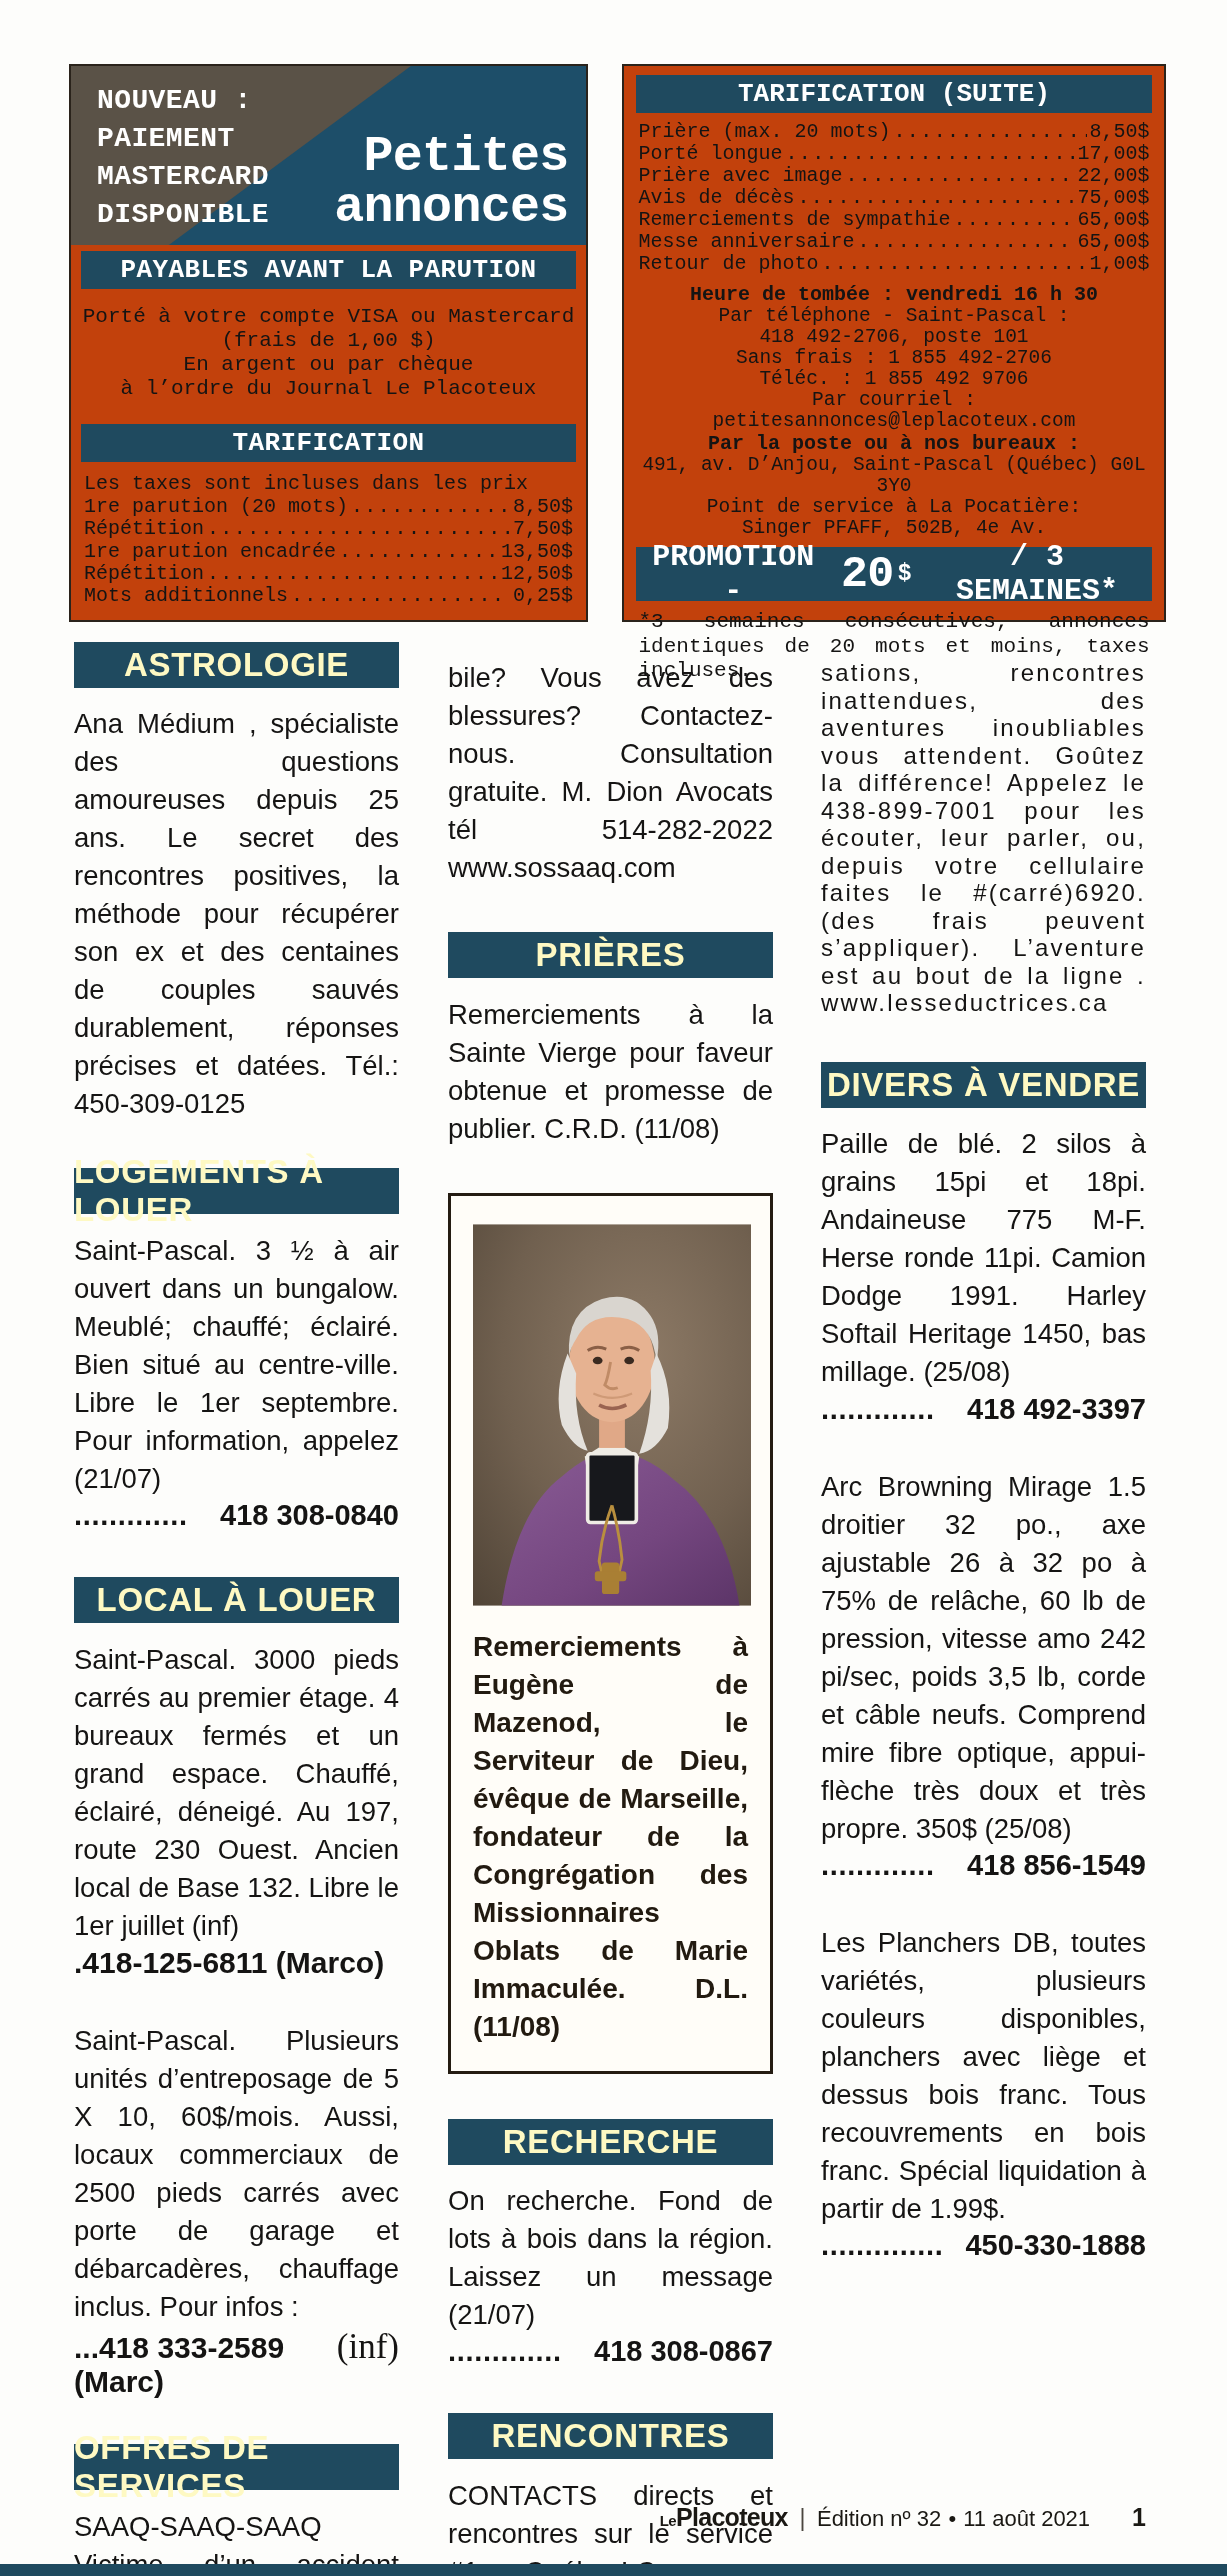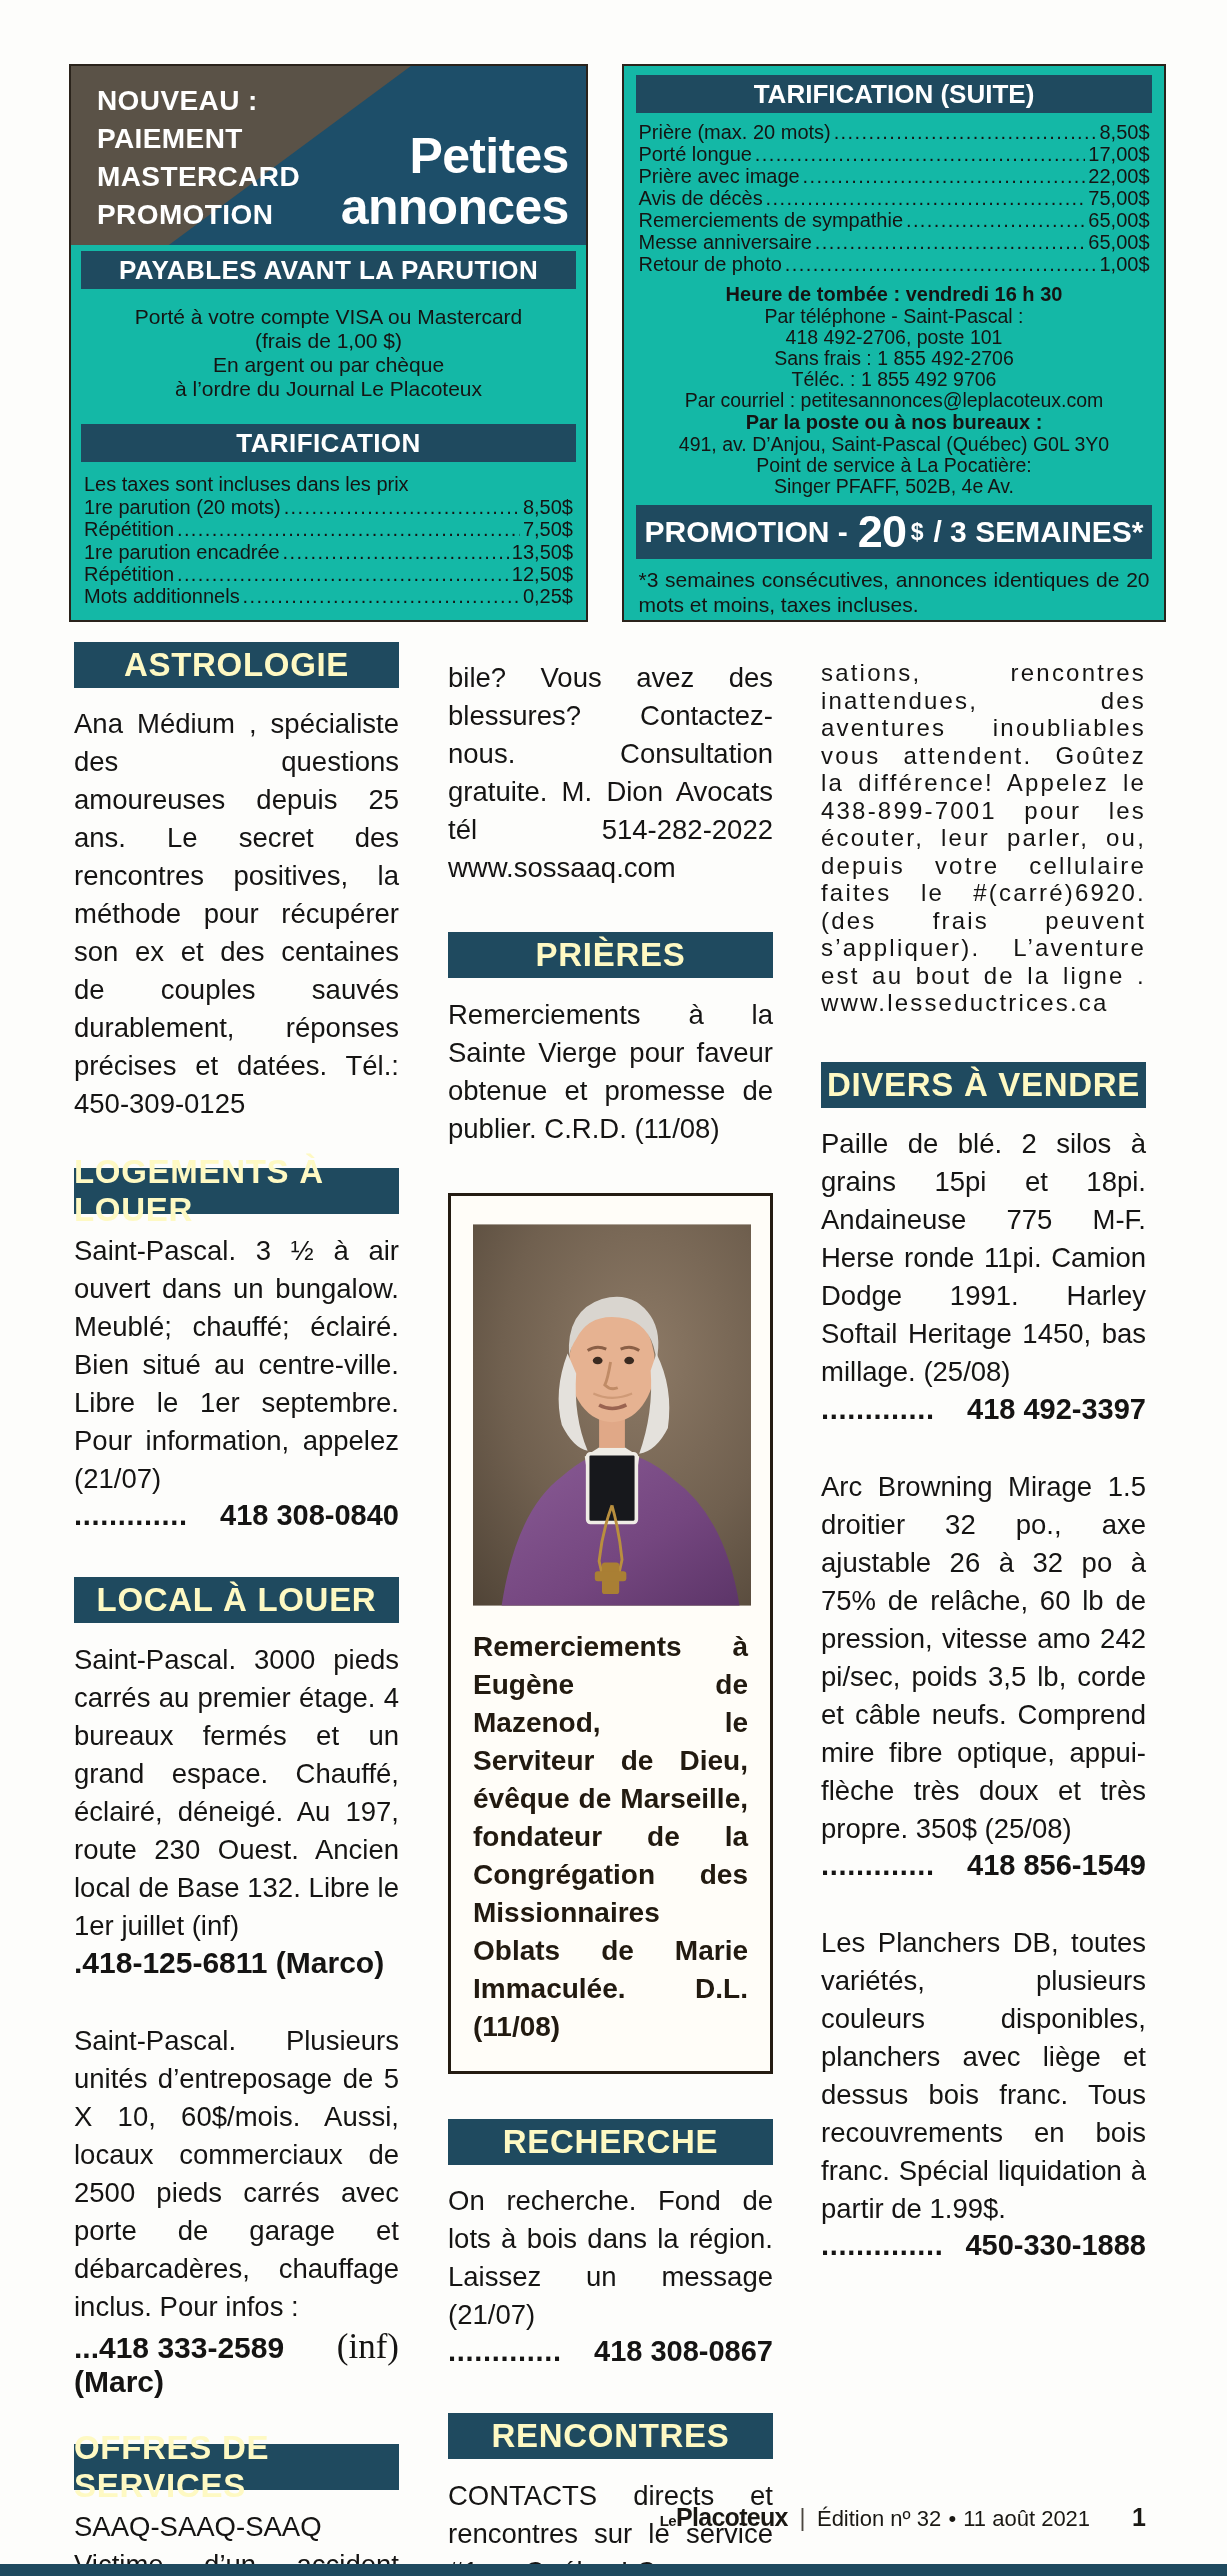--- a/index.html
+++ b/index.html
@@ -1,20 +1,20 @@
 <!DOCTYPE html>
 <html lang="fr" style="font-size:11.6px"><head>
 <meta charset="utf-8">
 <style>
   html,body{margin:0;padding:0;background:#ffffff;}
   .page{position:relative;width:1228px;height:2576px;background:#fdfdfb;overflow:hidden;
         font-family:"Liberation Sans",sans-serif;color:#151413;}
 
   
-  .box{position:absolute;background:#14b8a6;border:2.9px solid #2a231b;box-sizing:border-box;}
+  .box{position:absolute;background:#c2410c;border:2.9px solid #2a231b;box-sizing:border-box;font-family:Liberation Mono, monospace;}
   #left-box{left:69px;top:64px;width:519px;height:558px;}
   #right-box{left:622px;top:64px;width:544px;height:558px;padding:8.7px 11.6px;}
 
   .brown-panel{position:relative;width:100%;height:179px;background:#5a5247;overflow:hidden;}
   .navy-triangle{position:absolute;left:0;top:0;width:100%;height:100%;background:#1d4e69;
                  clip-path:polygon(66% 0,100% 0,100% 100%,19% 100%);}
   .nouveau{position:absolute;left:26px;top:16px;color:#fff;font-weight:bold;
            font-size:28px;line-height:38px;letter-spacing:0.4px;}
   .brand{position:absolute;right:17.4px;bottom:11.6px;text-align:right;color:#fff;font-weight:bold;
          font-size:50px;line-height:51px;letter-spacing:-0.7px;}
@@ -77,21 +77,21 @@
 
 <div class="page">
 
   <div class="box" id="left-box">
     <div class="brown-panel">
       <div class="navy-triangle"></div>
       <div class="nouveau">
         <div>NOUVEAU :</div>
         <div>PAIEMENT</div>
         <div>MASTERCARD</div>
-        <div>PROMOTION</div>
+        <div>DISPONIBLE</div>
       </div>
       <div class="brand">
         <div>Petites</div>
         <div>annonces</div>
       </div>
     </div>
     <div class="bar left-bar">PAYABLES AVANT LA PARUTION</div>
     <div class="pay-text">
       <div>Porté à votre compte VISA ou Mastercard</div>
       <div>(frais de 1,00 $)</div>

